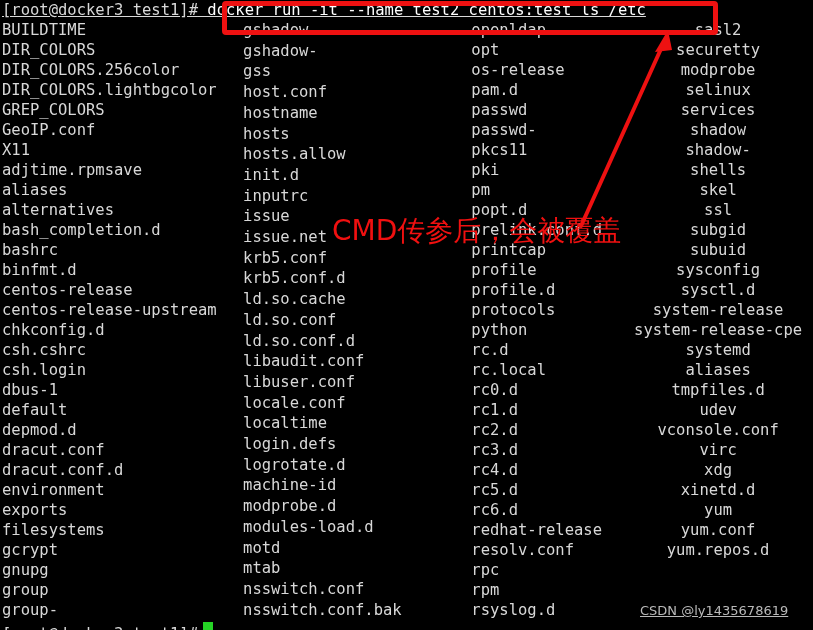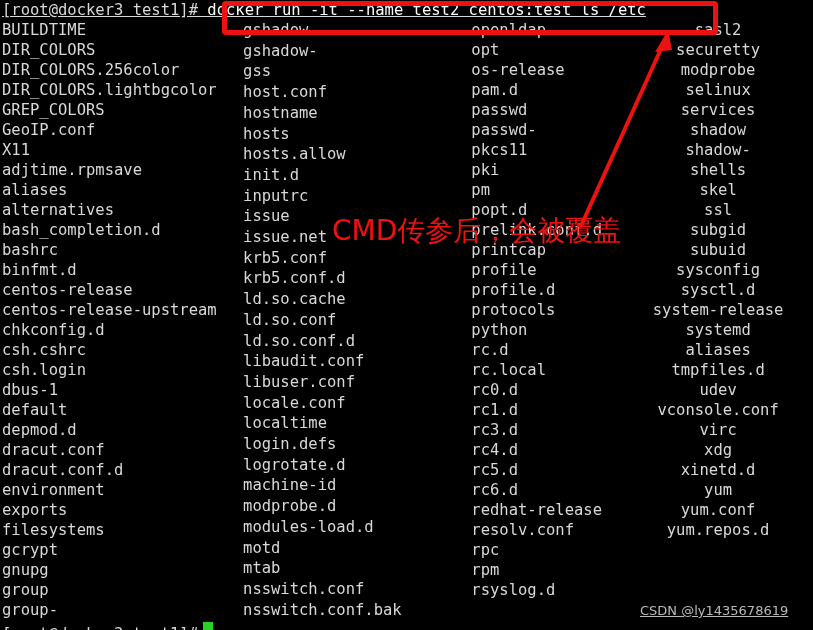--- a/index.html
+++ b/index.html
@@ -215,20 +215,21 @@
         <div class="fileline">prelink.conf.d</div>
         <div class="fileline">printcap</div>
         <div class="fileline">profile</div>
         <div class="fileline">profile.d</div>
         <div class="fileline">protocols</div>
         <div class="fileline">python</div>
         <div class="fileline">rc.d</div>
         <div class="fileline">rc.local</div>
         <div class="fileline">rc0.d</div>
         <div class="fileline">rc1.d</div>
+        <div class="fileline">rc2.d</div>
         <div class="fileline">rc3.d</div>
         <div class="fileline">rc4.d</div>
         <div class="fileline">rc5.d</div>
         <div class="fileline">rc6.d</div>
         <div class="fileline">redhat-release</div>
         <div class="fileline">resolv.conf</div>
         <div class="fileline">rpc</div>
         <div class="fileline">rpm</div>
         <div class="fileline">rsyslog.d</div>
       </div>
@@ -241,20 +242,21 @@
         <div class="fileline">shadow</div>
         <div class="fileline">shadow-</div>
         <div class="fileline">shells</div>
         <div class="fileline">skel</div>
         <div class="fileline">ssl</div>
         <div class="fileline">subgid</div>
         <div class="fileline">subuid</div>
         <div class="fileline">sysconfig</div>
         <div class="fileline">sysctl.d</div>
         <div class="fileline">system-release</div>
+        <div class="fileline">system-release-cpe</div>
         <div class="fileline">systemd</div>
         <div class="fileline">aliases</div>
         <div class="fileline">tmpfiles.d</div>
         <div class="fileline">udev</div>
         <div class="fileline">vconsole.conf</div>
         <div class="fileline">virc</div>
         <div class="fileline">xdg</div>
         <div class="fileline">xinetd.d</div>
         <div class="fileline">yum</div>
         <div class="fileline">yum.conf</div>

